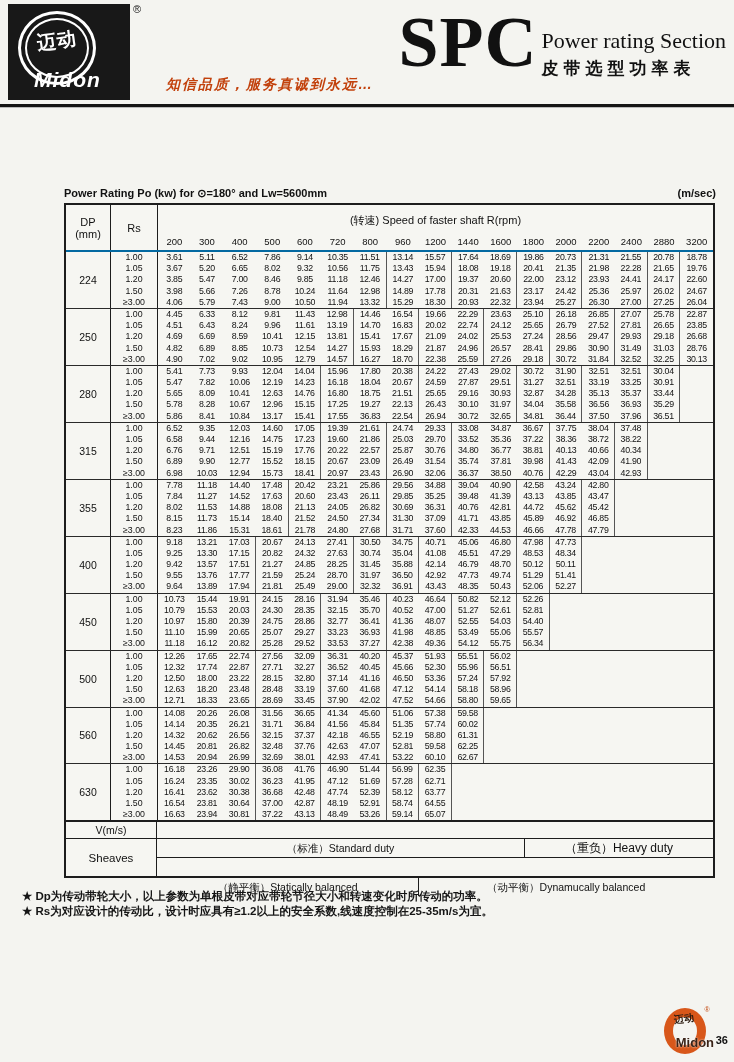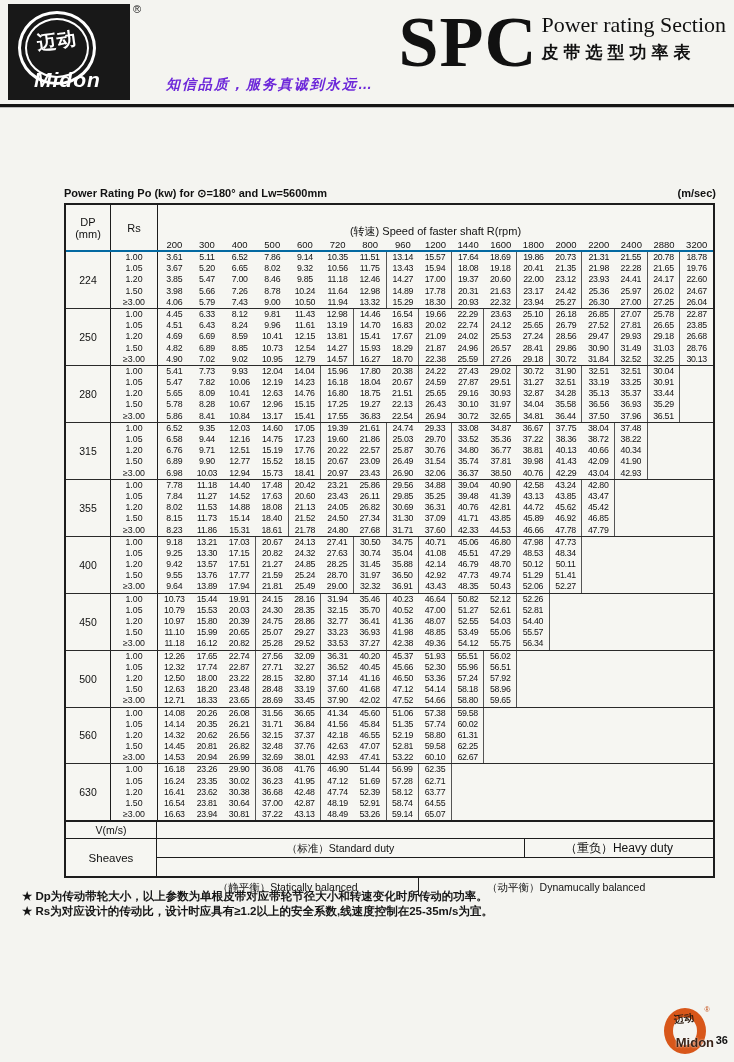--- a/index.html
+++ b/index.html
@@ -4,36 +4,36 @@
 <style>
   html,body{margin:0;padding:0;background:#888;}
   .page{position:relative;width:734px;height:1062px;background:#f4f4f0;font-family:"Liberation Sans",sans-serif;color:#111;overflow:hidden;margin:0 auto;}
   
   .logo-box{position:absolute;left:8px;top:4px;width:122px;height:96px;background:#181818;}
   .logo-ring{position:absolute;left:10px;top:7px;width:72px;height:68px;border:3px solid #fff;border-radius:50%;}
   .logo-ring::before{content:"";position:absolute;inset:4px;border:2px solid #fff;border-radius:50%;}
   .logo-cn{position:absolute;left:0;top:14px;width:100%;text-align:center;color:#fff;font-weight:bold;font-size:19px;transform:rotate(-8deg);letter-spacing:1px;}
   .logo-word{position:absolute;left:26px;bottom:8px;color:#fff;font-weight:bold;font-size:21px;letter-spacing:1px;font-style:italic;}
   .reg{position:absolute;left:133px;top:3px;font-size:11px;color:#222;}
-  .tagline{position:absolute;left:166px;top:76px;font-size:14px;font-weight:bold;font-style:italic;letter-spacing:2px;color:#6d28d9;}
+  .tagline{position:absolute;left:166px;top:76px;font-size:14px;font-weight:bold;font-style:italic;letter-spacing:2px;color:#c2410c;}
   .title-block{position:absolute;right:8px;top:8px;display:flex;align-items:flex-start;}
   .spc{font-family:"Liberation Serif",serif;font-size:72px;line-height:0.95;font-weight:bold;letter-spacing:1px;}
-  .title-right{display:flex;flex-direction:column;margin-left:4px;padding-top:4px;}
+  .title-right{display:flex;flex-direction:column;margin-left:4px;padding-top:4px;margin-top:16px;}
   .title-en{font-family:"Liberation Serif",serif;font-size:22px;white-space:nowrap;}
   .title-cn{font-size:17px;font-weight:bold;letter-spacing:5px;margin-top:3px;white-space:nowrap;}
   .header-rule{position:absolute;left:0;top:104px;width:734px;height:3px;background:#151515;border-bottom:1px solid #bbb;}
   
   .subheader{position:absolute;left:64px;top:187px;width:652px;display:flex;justify-content:space-between;font-size:11px;font-weight:bold;}
   
   .power-table{position:absolute;left:64px;top:203px;width:647px;border:2px solid #1d1d1d;background:#f6f6f2;}
   .thead{display:flex;height:45px;border-bottom:2px solid #0369a1;}
   .th-dp{width:44px;border-right:1px solid #1d1d1d;display:flex;flex-direction:column;align-items:center;justify-content:center;font-size:11px;line-height:12px;}
   .th-rs{width:46px;border-right:1px solid #1d1d1d;display:flex;align-items:center;justify-content:center;font-size:11px;}
   .th-speeds{flex:1;display:flex;flex-direction:column;}
-  .speed-title{height:20px;text-align:center;font-size:11px;padding-top:19px;}
+  .speed-title{height:20px;text-align:center;font-size:11px;padding-top:8px;}
   .speed-labels{flex:1;display:grid;grid-template-columns:repeat(17,1fr);align-items:center;text-align:center;font-size:9.5px;}
   .block{display:flex;border-bottom:1px solid #2a2a2a;}
   .block:last-child{border-bottom:2px solid #1d1d1d;}
   .dp-cell{width:44px;border-right:1px solid #1d1d1d;display:flex;align-items:center;justify-content:center;font-size:10.5px;}
   .rs-col{width:46px;border-right:1px solid #1d1d1d;display:flex;flex-direction:column;justify-content:center;}
   .rs-val{height:11.2px;line-height:11.2px;text-align:center;font-size:8.8px;}
   .grid{flex:1;display:grid;grid-template-columns:repeat(17,1fr);}
   .cell{height:11.2px;line-height:11.4px;font-size:8.8px;text-align:center;white-space:nowrap;letter-spacing:-0.3px;}
   .cell.divider{border-right:1px solid #555;}
   .v-row{display:flex;height:16px;border-bottom:1px solid #1d1d1d;}

